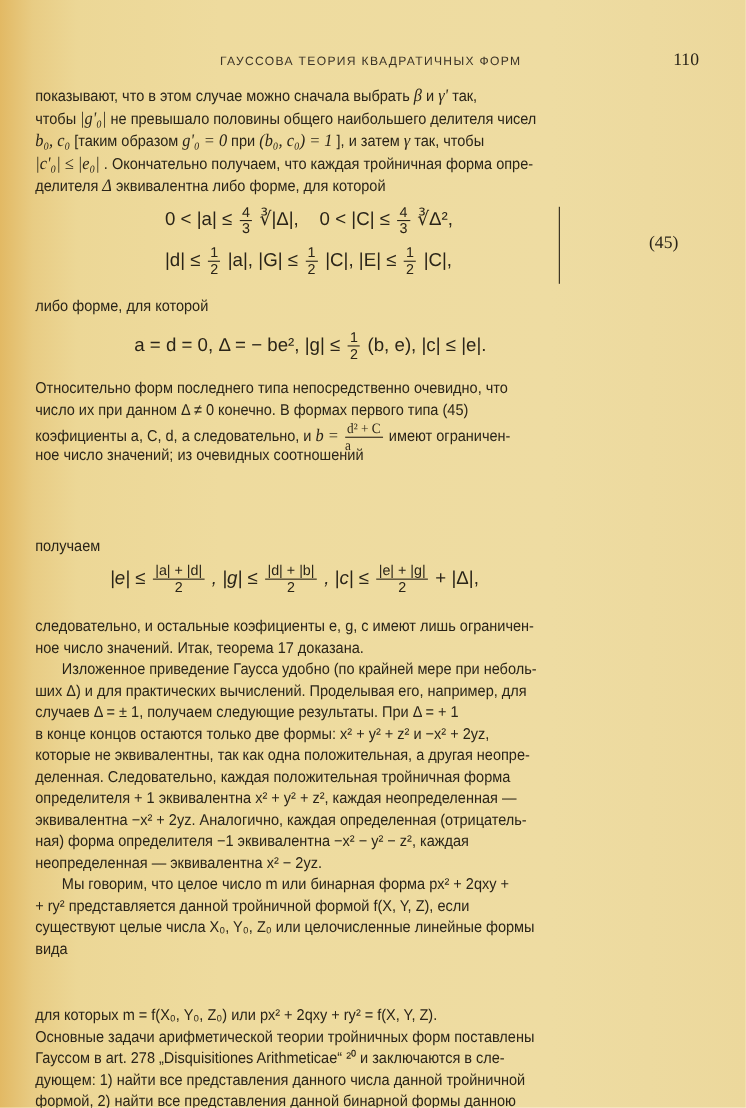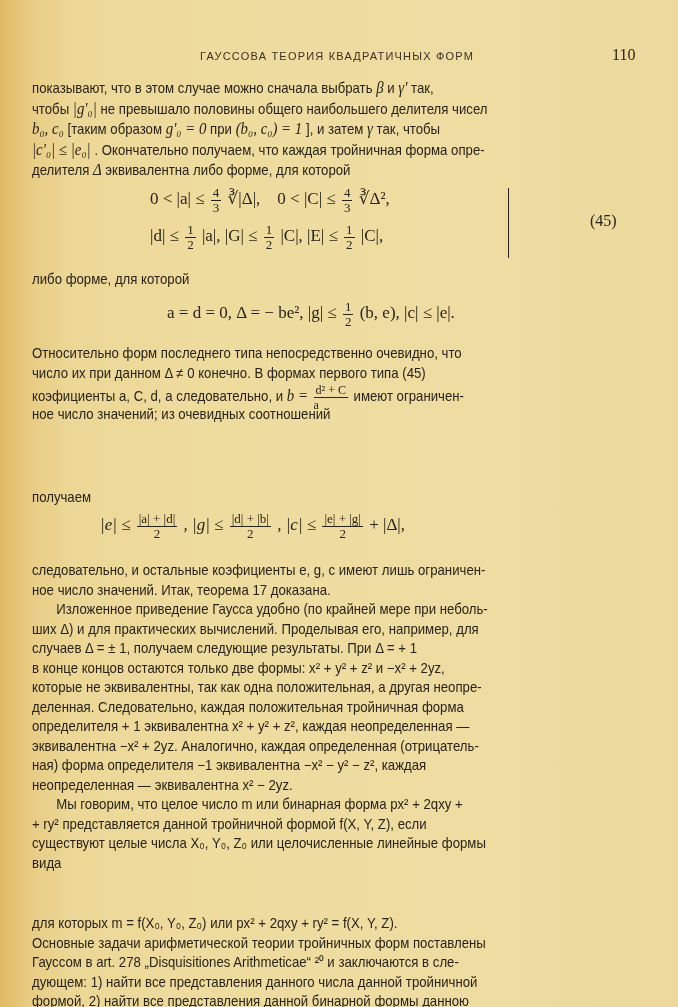--- a/index.html
+++ b/index.html
@@ -25,21 +25,21 @@
     text-align: justify; text-align-last: left;
     font-family: "Liberation Sans", sans-serif;
     transform: scaleX(0.93); transform-origin: left top;
     width: 645px;
   }
   .p .line { display: block; white-space: nowrap; }
   .just { display: flex; justify-content: space-between; white-space: nowrap; }
   .m { font-family: "Liberation Serif", serif; font-style: italic; font-size: 16px; }
   .mr { font-family: "Liberation Serif", serif; font-size: 16px; }
   .eq {
-    position: absolute; font-family: Liberation Serif, serif; font-size: 17px; white-space: nowrap; color: #2a2418;
+    position: absolute; font-family: Liberation Sans, sans-serif; font-size: 17px; white-space: nowrap; color: #2a2418;
   }
   .eq i { font-style: italic; }
   .frac { display: inline-block; vertical-align: middle; text-align: center; font-size: 13px; line-height: 14px; margin: 0 2px; }
   .frac .num { display: block; border-bottom: 1px solid #2a2418; padding: 0 2px; }
   .frac .den { display: block; }
   .eqnum { position: absolute; font-family: "Liberation Serif", serif; font-size: 16px; }
   .brace { position: absolute; border-right: 1.5px solid #2a2418; }
 </style>
 </head>
 <body>
@@ -103,21 +103,21 @@
     <span class="frac"><span class="num">1</span><span class="den">2</span></span>
     <span>|C|,</span>
   </div>
   <div class="brace" style="left:508px; top:172px; height:70px;"></div>
   <div class="eqnum" style="left:590px; top:196px;">(45)</div>
 
   <div class="p" style="top:254px;">
     <span class="line">либо форме, для которой</span>
   </div>
 
-  <div class="eq" style="left:122px; top:284px;margin-left:45px;">
+  <div class="eq" style="left:122px; top:284px;">
     <span>a = d = 0,  Δ = − be²,  |g| ≤</span>
     <span class="frac"><span class="num">1</span><span class="den">2</span></span>
     <span>(b, e),   |c| ≤ |e|.</span>
   </div>
 
   <div class="p" style="top:328px;">
     <span class="line just">Относительно форм последнего типа непосредственно очевидно, что</span>
     <span class="line just">число их при данном Δ ≠ 0 конечно. В формах первого типа (45)</span>
     <span class="line just" style="height:22px;">
       <span>коэфициенты a, C, d, а следовательно, и</span>

